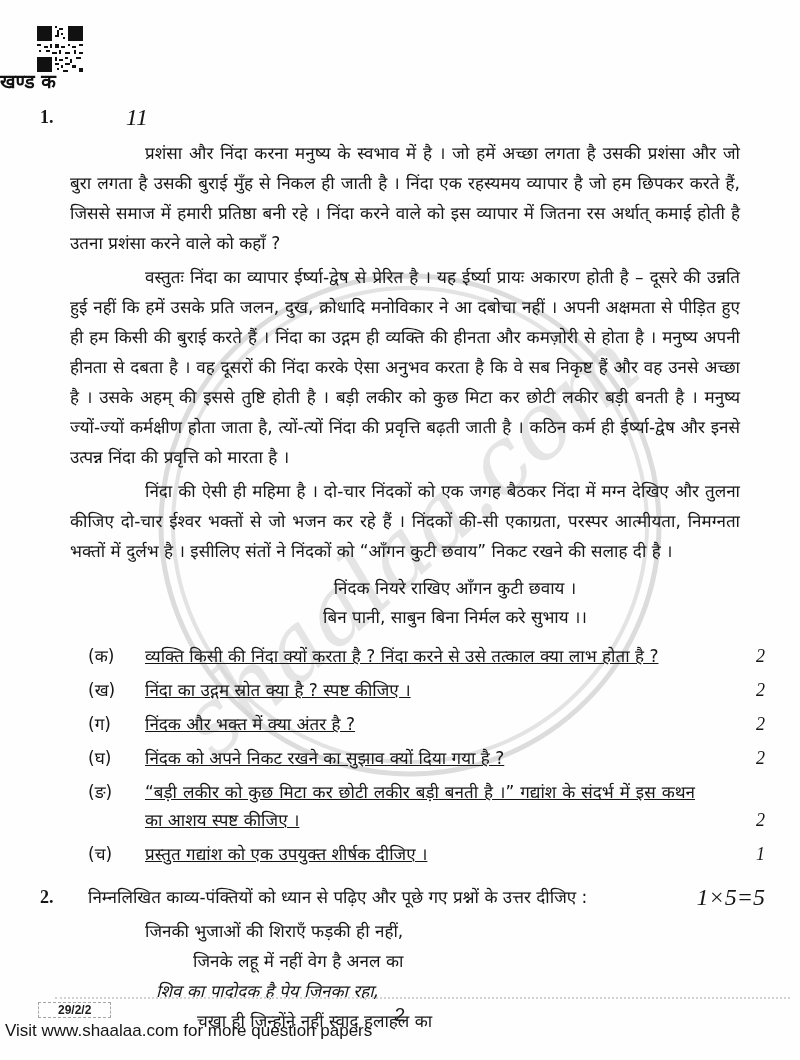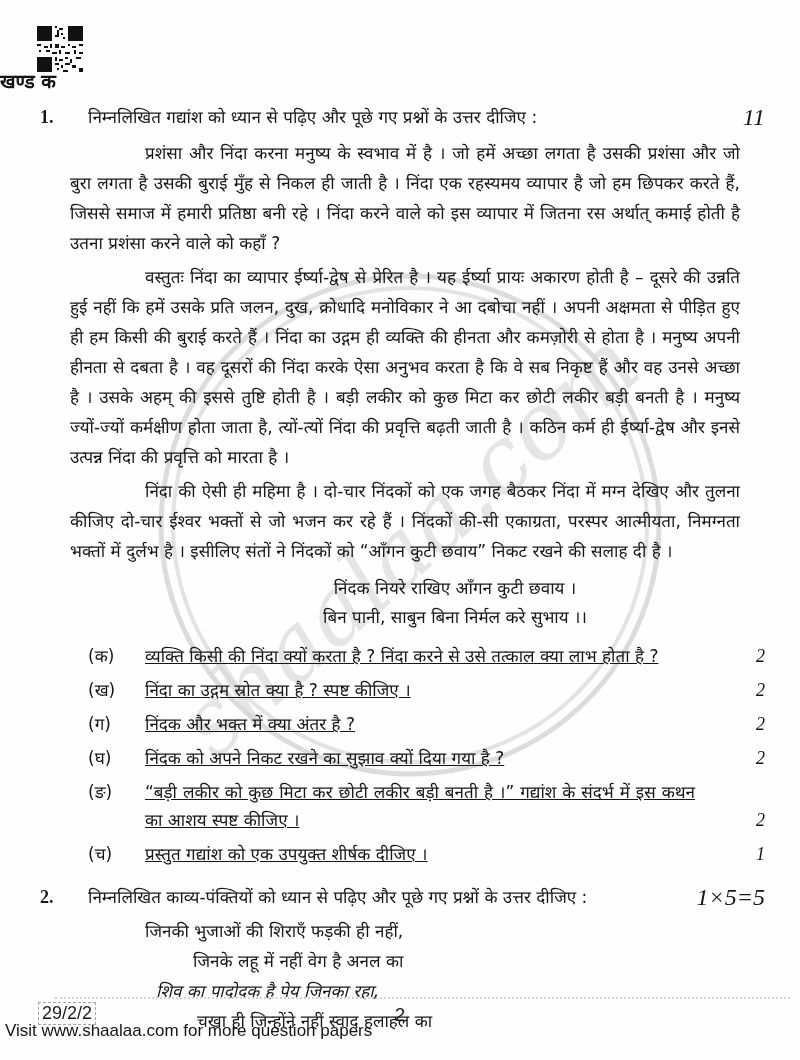--- a/index.html
+++ b/index.html
@@ -44,22 +44,22 @@
   .poem { margin-top:6px; font-size:17px; line-height:30px; }
   .poem div:nth-child(1) { margin-left:105px; }
   .poem div:nth-child(2) { margin-left:153px; }
   .poem div:nth-child(3) { margin-left:116px;font-style:italic; }
   .poem div:nth-child(4) { margin-left:157px; }
   
   .scan-line { position:absolute; left:55px; top:997px; width:735px; height:0;
                border-top:2px dotted #d2d2d2; z-index:1; }
   .paper-code {
     position:absolute; left:38px; top:1002px; z-index:3;
-    font-family:"Liberation Sans", sans-serif; font-size:18px; color:#1c1c1c;
-    border:1px dashed #a6a6a6; padding:0 3px; background:rgba(255,255,255,.6);
+    font-family:"Liberation Sans", sans-serif; font-size:12px; color:#1c1c1c;
+    border:1px dashed #a6a6a6; padding:0 19px; background:rgba(255,255,255,.6);font-weight:bold;
   }
   .page-num {
     position:absolute; left:0; right:0; top:1004px; z-index:2;
     text-align:center; font-family:"Liberation Sans", sans-serif; font-size:19px; color:#1c1c1c;
   }
   .promo {
     position:absolute; left:5px; top:1021px; z-index:2;
     font-family:"Liberation Sans", sans-serif; font-size:17px; color:#141414; white-space:nowrap;
   }
 </style>
@@ -115,21 +115,20 @@
       <rect x="12" y="20" width="2" height="1"></rect>
     </g>
   </svg>
 
   <div class="section-heading">खण्ड क</div>
 
   <div class="content">
 
     <div class="q-head">
       <span class="q-num">1.</span>
-      <span class="q-intro">निम्नलिखित गद्यांश को ध्यान से पढ़िए और पूछे गए प्रश्नों के उत्तर दीजिए :</span>
       <span class="q-marks">11</span>
     </div>
 
     <div class="passage">
       <p>प्रशंसा और निंदा करना मनुष्य के स्वभाव में है । जो हमें अच्छा लगता है उसकी प्रशंसा और जो बुरा लगता है उसकी बुराई मुँह से निकल ही जाती है । निंदा एक रहस्यमय व्यापार है जो हम छिपकर करते हैं, जिससे समाज में हमारी प्रतिष्ठा बनी रहे । निंदा करने वाले को इस व्यापार में जितना रस अर्थात् कमाई होती है उतना प्रशंसा करने वाले को कहाँ ?</p>
       <p>वस्तुतः निंदा का व्यापार ईर्ष्या-द्वेष से प्रेरित है । यह ईर्ष्या प्रायः अकारण होती है – दूसरे की उन्नति हुई नहीं कि हमें उसके प्रति जलन, दुख, क्रोधादि मनोविकार ने आ दबोचा नहीं । अपनी अक्षमता से पीड़ित हुए ही हम किसी की बुराई करते हैं । निंदा का उद्गम ही व्यक्ति की हीनता और कमज़ोरी से होता है । मनुष्य अपनी हीनता से दबता है । वह दूसरों की निंदा करके ऐसा अनुभव करता है कि वे सब निकृष्ट हैं और वह उनसे अच्छा है । उसके अहम् की इससे तुष्टि होती है । बड़ी लकीर को कुछ मिटा कर छोटी लकीर बड़ी बनती है । मनुष्य ज्यों-ज्यों कर्मक्षीण होता जाता है, त्यों-त्यों निंदा की प्रवृत्ति बढ़ती जाती है । कठिन कर्म ही ईर्ष्या-द्वेष और इनसे उत्पन्न निंदा की प्रवृत्ति को मारता है ।</p>
       <p>निंदा की ऐसी ही महिमा है । दो-चार निंदकों को एक जगह बैठकर निंदा में मग्न देखिए और तुलना कीजिए दो-चार ईश्वर भक्तों से जो भजन कर रहे हैं । निंदकों की-सी एकाग्रता, परस्पर आत्मीयता, निमग्नता भक्तों में दुर्लभ है । इसीलिए संतों ने निंदकों को “आँगन कुटी छवाय” निकट रखने की सलाह दी है ।</p>
     </div>
 
     <div class="couplet">

